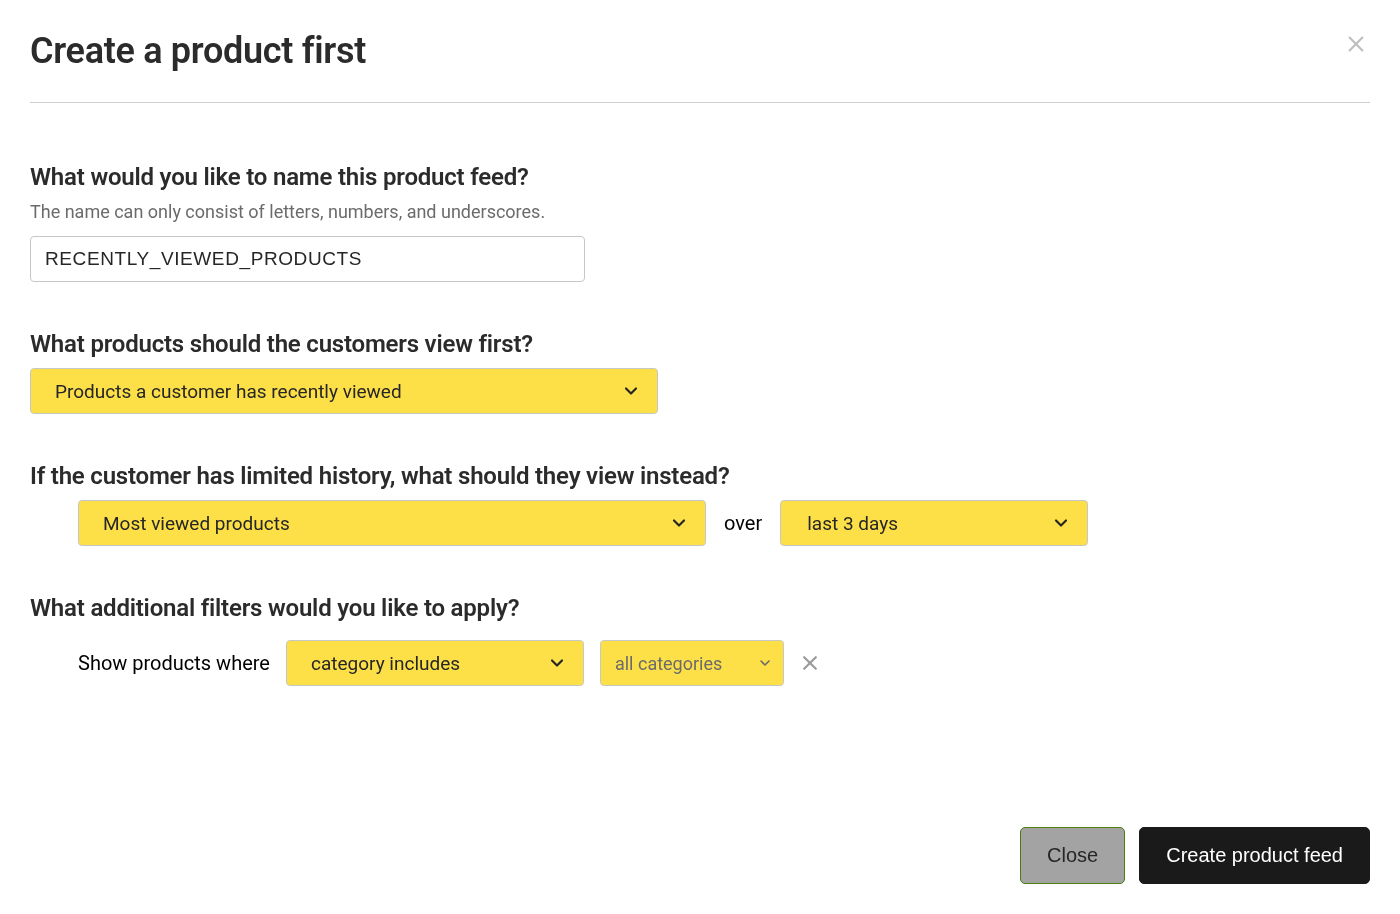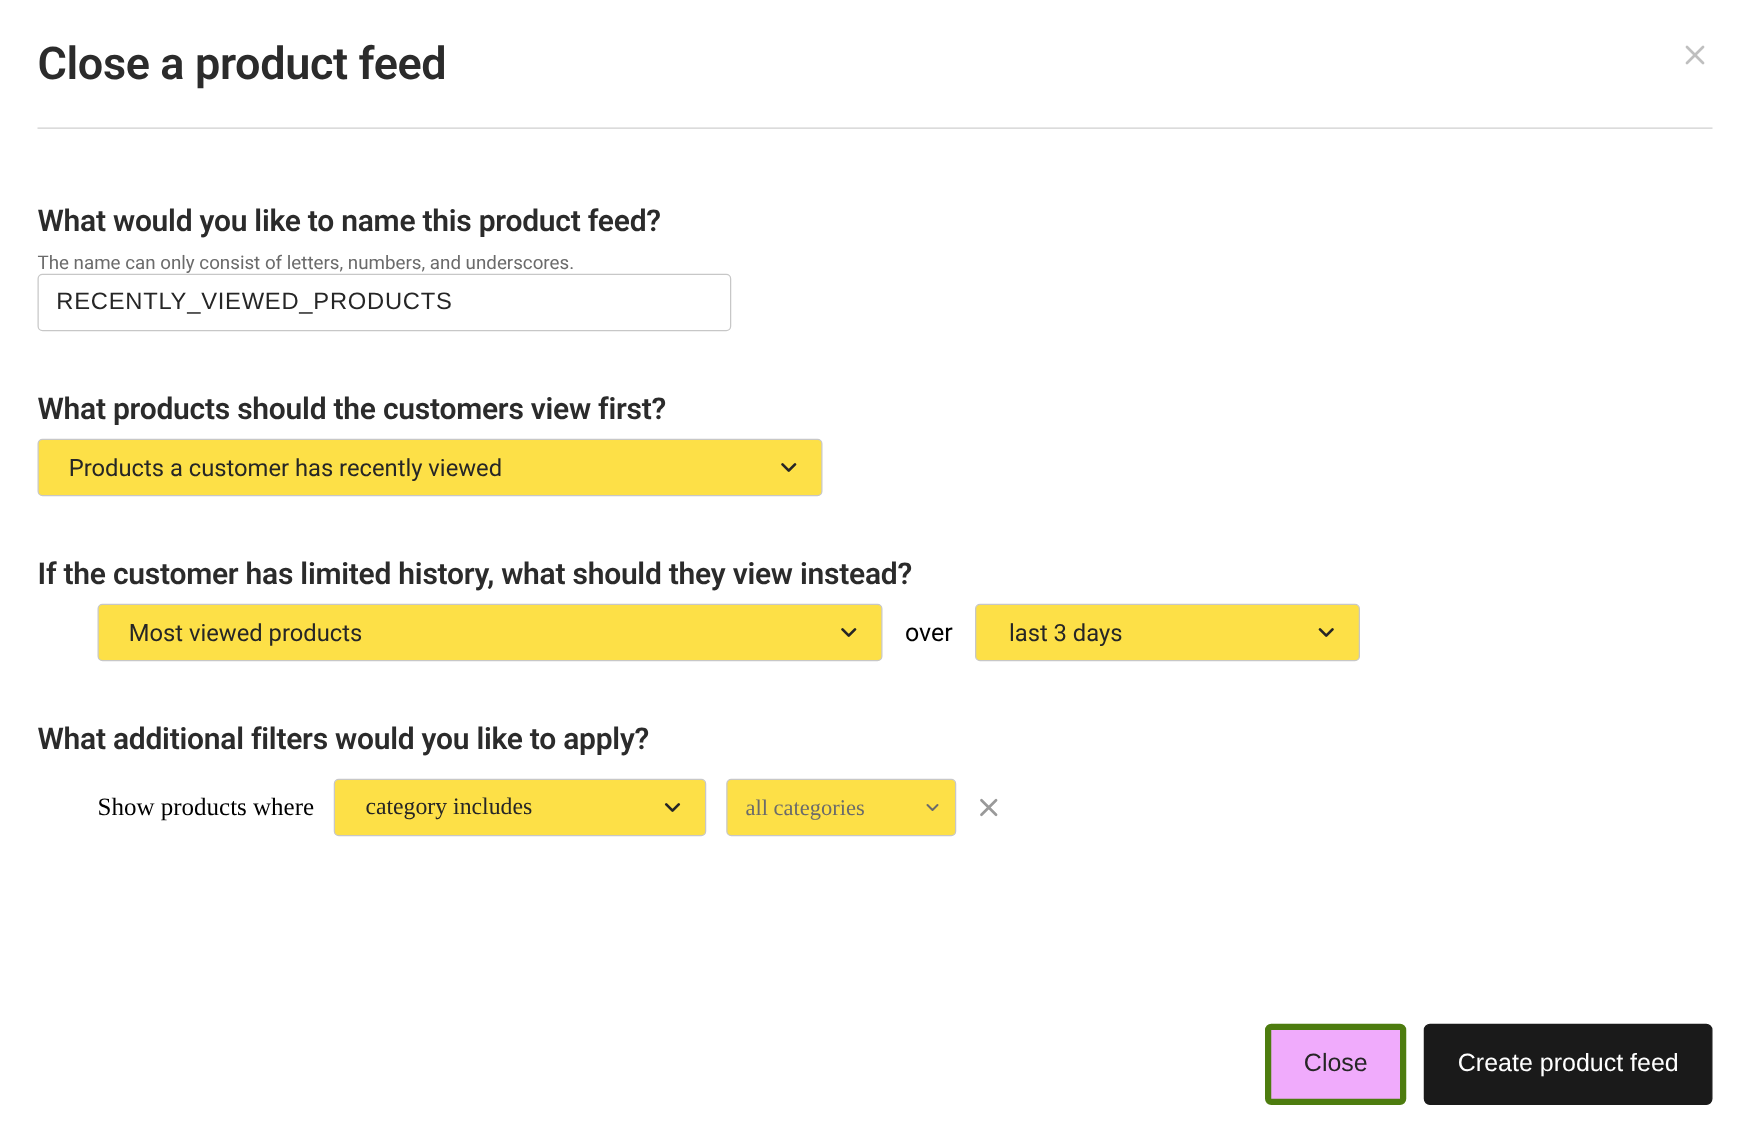--- a/index.html
+++ b/index.html
@@ -38,22 +38,23 @@
   .section { margin-top: 60px; }
   .section + .section { margin-top: 48px; }
   .q {
     font-size: 24px;
     font-weight: 600;
     color: #2b2b2b;
     margin-bottom: 10px;
     letter-spacing: -0.2px;
   }
   .hint {
-    font-size: 15px;
+    font-size: 18px;
     color: #6b6b6b;
+    margin-bottom: 14px;
   }
   .text-input {
     width: 555px;
     height: 46px;
     border: 1px solid #c7c7c7;
     border-radius: 4px;
     padding: 0 14px;
     font-size: 19px;
     color: #262626;
     letter-spacing: 0.6px;
@@ -116,35 +117,35 @@
     display: flex;
     gap: 14px;
   }
   .btn {
     border-radius: 5px;
     padding: 16px 26px;
     font-size: 20px;
     cursor: pointer;
   }
   .btn-secondary {
-    background: #f0abfc;
-    border: 5px solid #4d7c0f;
+    background: #a3a3a3;
+    border: 1px solid #4d7c0f;
     color: #262626;
   }
   .btn-primary {
     background: #1a1a1a;
     border: 1px solid #1a1a1a;
     color: #fff;
   }
 </style>
 </head>
 <body>
 
 <div class="header">
-  <div class="title">Close a product feed</div>
+  <div class="title">Create a product first</div>
   <div class="close-x">
     <svg viewBox="0 0 24 24" fill="none" stroke="currentColor" stroke-width="2.4" stroke-linecap="round">
         <line x1="5" y1="5" x2="19" y2="19"></line>
         <line x1="19" y1="5" x2="5" y2="19"></line>
       </svg>
   </div>
 </div>
 
 <div class="section">
   <div class="q">What would you like to name this product feed?</div>
@@ -182,21 +183,21 @@
         <svg viewBox="0 0 24 24" fill="none" stroke="#262626" stroke-width="2.6" stroke-linecap="round" stroke-linejoin="round">
             <polyline points="6 9 12 15 18 9"></polyline>
           </svg>
       </span>
     </div>
   </div>
 </div>
 
 <div class="section filters-q">
   <div class="q">What additional filters would you like to apply?</div>
-  <div class="row" style="gap:16px; margin-top:18px;font-family:Liberation Serif, serif;">
+  <div class="row" style="gap:16px; margin-top:18px;">
     <span class="inline-text">Show products where</span>
     <div class="select w-filter">
       <span>category includes</span>
       <span class="chev">
         <svg viewBox="0 0 24 24" fill="none" stroke="#262626" stroke-width="2.6" stroke-linecap="round" stroke-linejoin="round">
             <polyline points="6 9 12 15 18 9"></polyline>
           </svg>
       </span>
     </div>
     <div class="select w-val">

